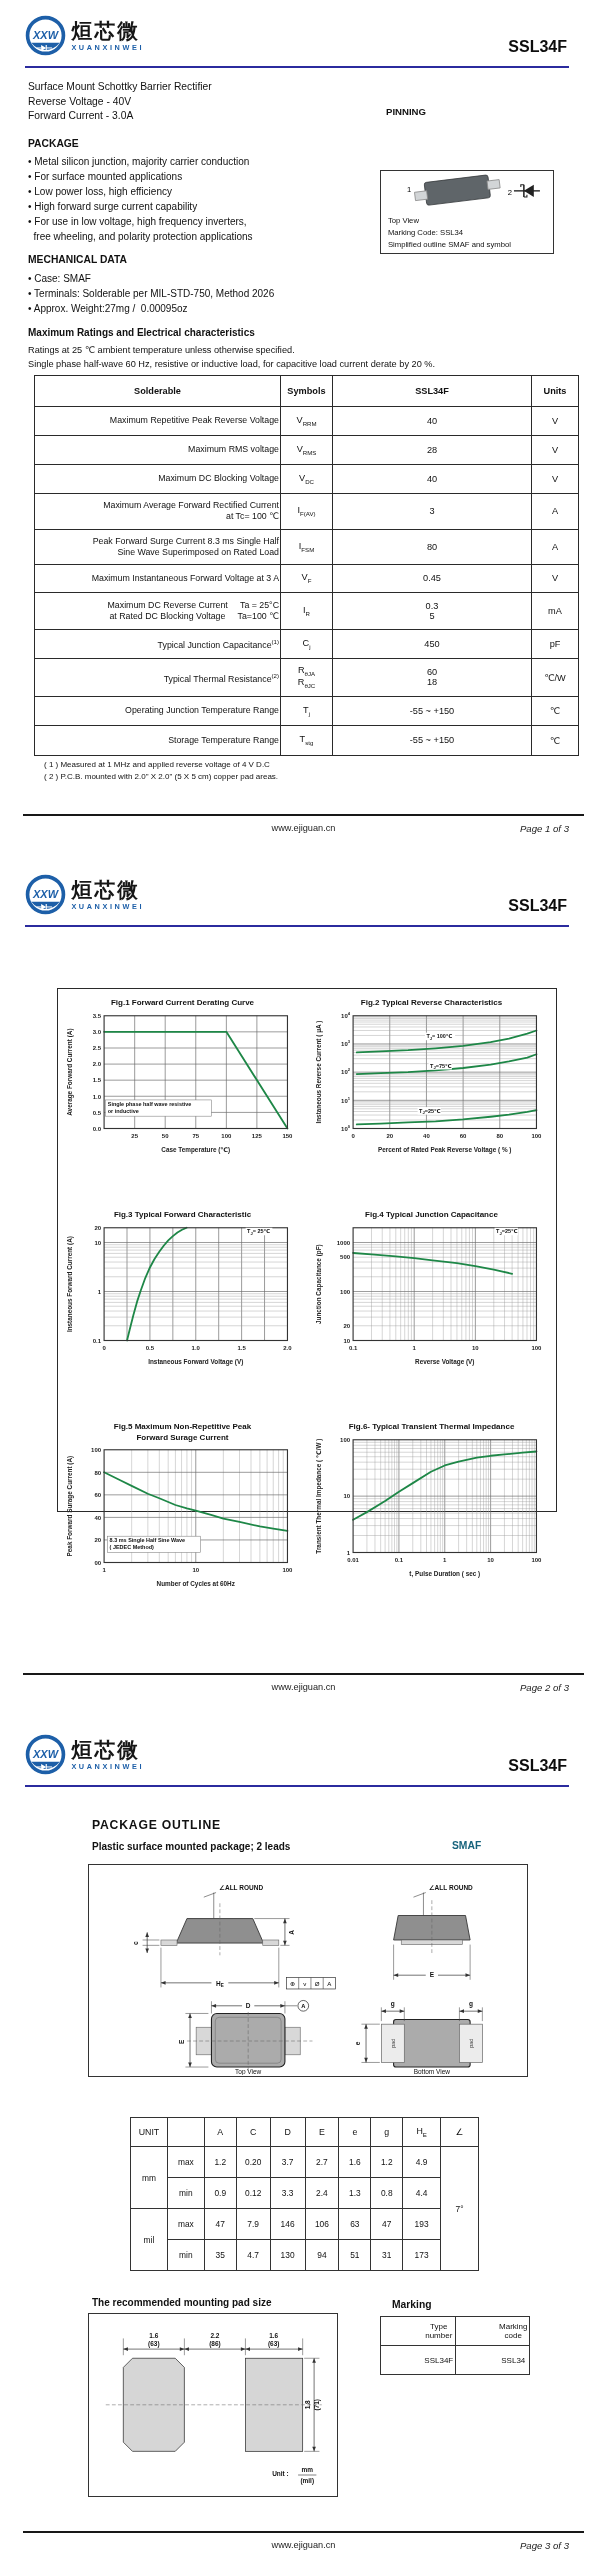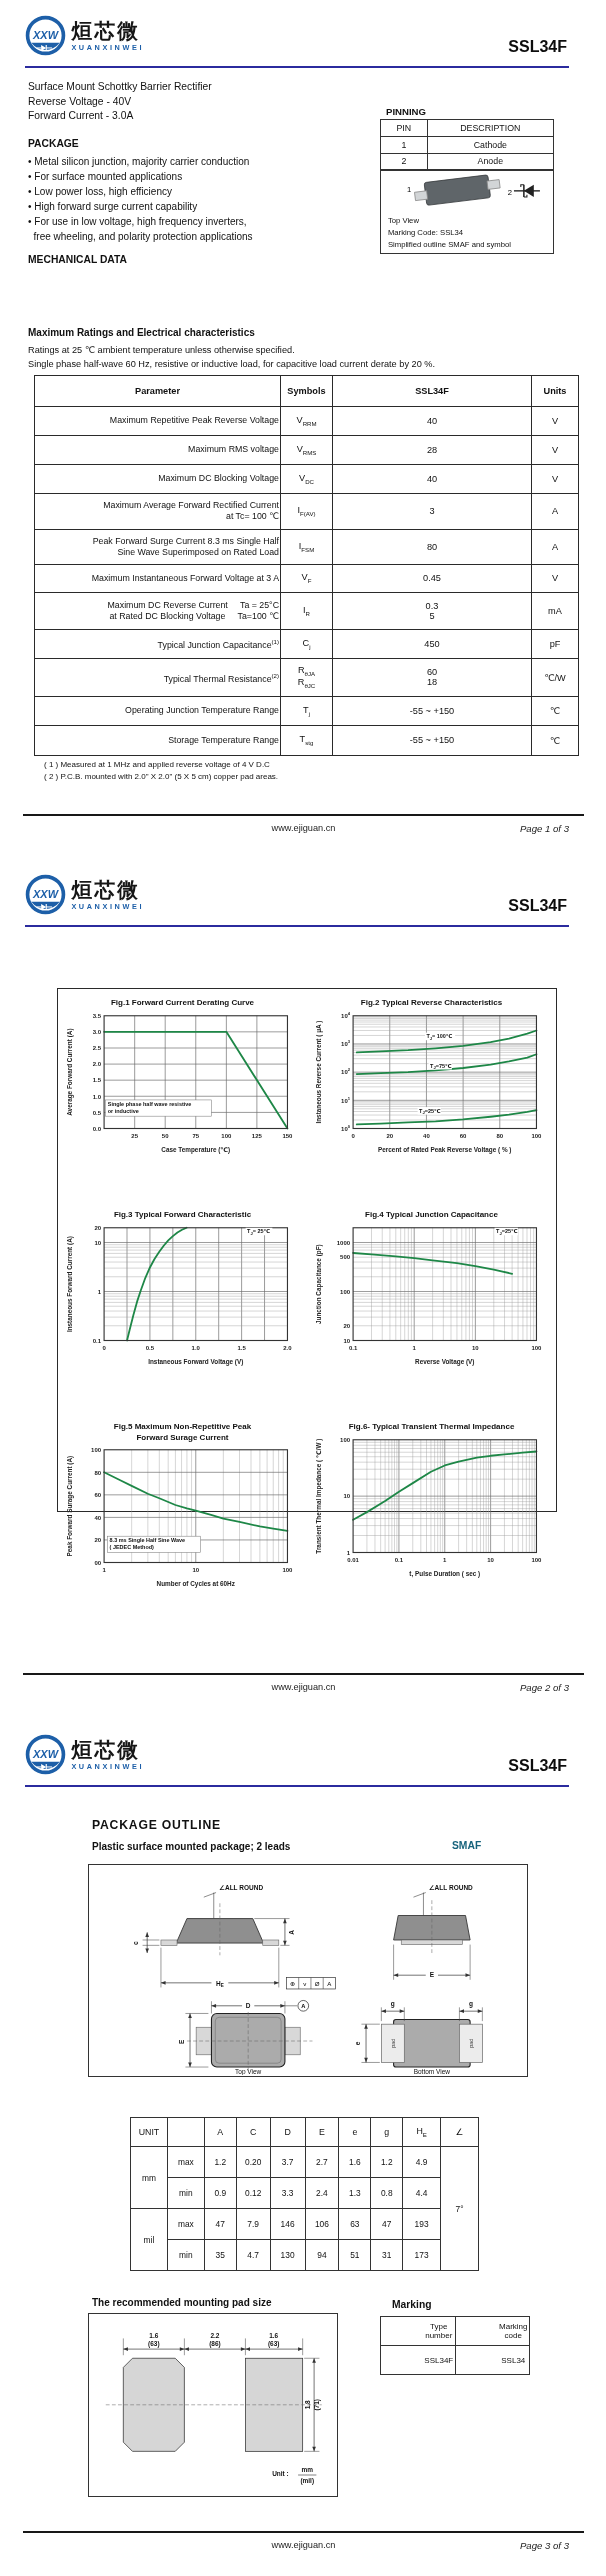--- a/index.html
+++ b/index.html
@@ -86,44 +86,20 @@
 <div class="doc">
 
   <section class="sheet" id="sheet1">
     <div class="abs" id="desc">
       <div>Surface Mount Schottky Barrier Rectifier</div>
       <div>Reverse Voltage - 40V</div>
       <div>Forward Current - 3.0A</div>
     </div>
 
     <div class="abs" id="pin-title">PINNING</div>
-    <div class="abs" id="pin-table-host">
-        <table class="pin-table">
-          <colgroup>
-            <col style="width:47px">
-            <col style="width:127px">
-          </colgroup>
-          <thead>
-            <tr>
-              <th>PIN</th>
-              <th>DESCRIPTION</th>
-            </tr>
-          </thead>
-          <tbody>
-            <tr>
-              <td>1</td>
-              <td>Cathode</td>
-            </tr>
-            <tr>
-              <td>2</td>
-              <td>Anode</td>
-            </tr>
-          </tbody>
-        </table>
-      </div>
 
     <div class="abs" id="pin-box">
       <svg viewBox="0 0 212 54" width="162">
         <g transform="rotate(-7 100 26)">
           <rect x="58" y="10" width="84" height="30" rx="3" fill="#5f6569" stroke="#34383b"></rect>
           <rect x="44" y="21" width="16" height="11" fill="#d2d5d7" stroke="#888"></rect>
           <rect x="140" y="18" width="16" height="11" fill="#d2d5d7" stroke="#888"></rect>
         </g>
         <text x="34" y="27" font-size="10">1</text>
         <text x="166" y="32" font-size="10">2</text>
@@ -145,35 +121,40 @@
     <div class="abs" id="features-list">
         <div class="li-line">• Metal silicon junction, majority carrier conduction</div>
         <div class="li-line">• For surface mounted applications</div>
         <div class="li-line">• Low power loss, high efficiency</div>
         <div class="li-line">• High forward surge current capability</div>
         <div class="li-line">• For use in low voltage, high frequency inverters,</div>
         <div class="li-line">&nbsp;&nbsp;free wheeling, and polarity protection applications</div>
       </div>
 
     <div class="abs sec-title" id="mech-title">MECHANICAL DATA</div>
+    <div class="abs" id="mech-list">
+        <div class="li-line">• Case: SMAF</div>
+        <div class="li-line">• Terminals: Solderable per MIL-STD-750, Method 2026</div>
+        <div class="li-line">• Approx. Weight:27mg /  0.00095oz</div>
+      </div>
 
     <div class="abs" id="rat-title">Maximum Ratings and Electrical characteristics</div>
     <div class="abs" id="rat-sub1">Ratings at 25 ℃ ambient temperature unless otherwise specified.</div>
     <div class="abs" id="rat-sub2">Single phase half-wave 60 Hz, resistive or inductive load, for capacitive load current derate by 20 %.</div>
     <div class="abs" id="rat-host">
         <table class="rt">
           <colgroup>
             <col style="width:246px">
             <col style="width:52px">
             <col style="width:199px">
             <col style="width:47px">
           </colgroup>
           <thead>
             <tr>
-              <th>Parameter</th>
+              <th>Solderable</th>
               <th>Symbols</th>
               <th>SSL34F</th>
               <th>Units</th>
             </tr>
           </thead>
           <tbody>
             <tr style="height: 29px;">
               <td class="rt-param">
                 <div>Maximum Repetitive Peak Reverse Voltage</div>
               </td>

